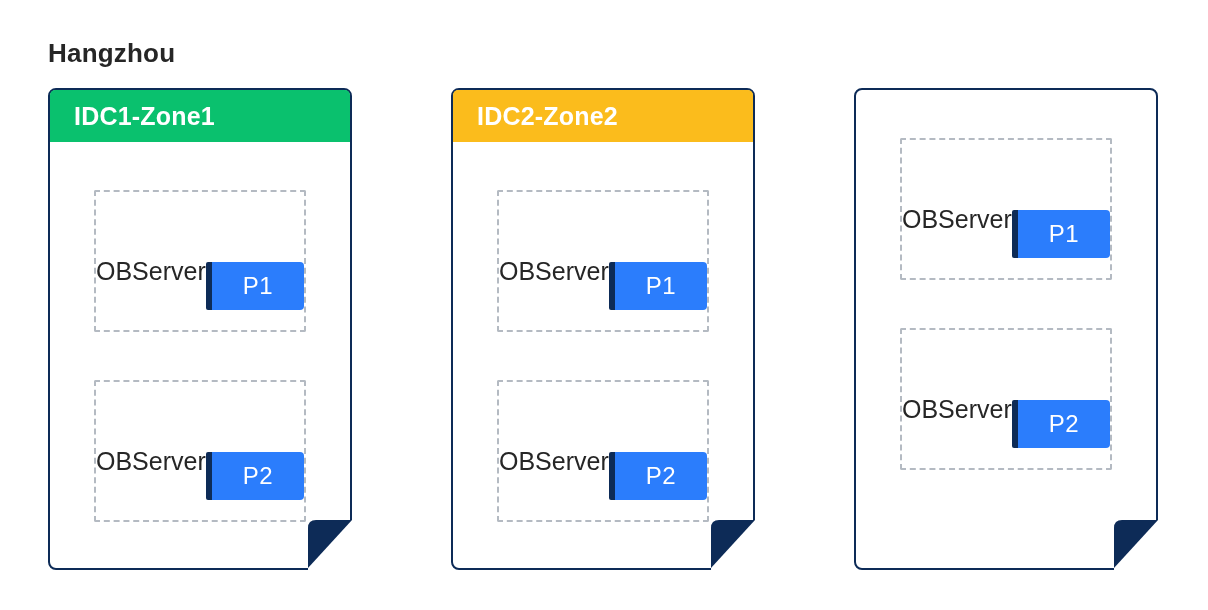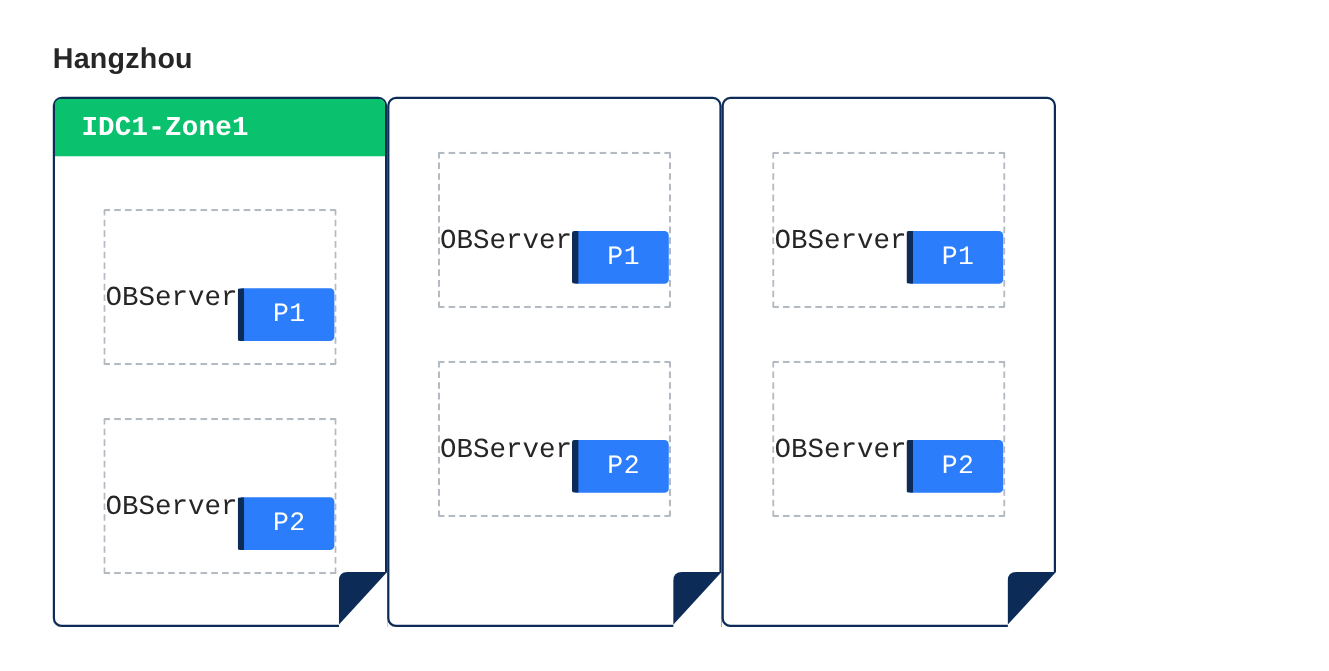--- a/index.html
+++ b/index.html
@@ -18,22 +18,22 @@
   }
   .region-title {
     margin: 38px 0 0 48px;
     font-size: 26px;
     font-weight: 700;
     color: var(--text_dark);
     letter-spacing: 0.2px;
   }
   .cards-row {
     display: flex;
+    gap: 99px;
     margin: 19px 0 0 48px;
-    font-family: Liberation Mono, monospace;
   }
   .zone-card {
     position: relative;
     width: 304px;
     height: 482px;
     background: #fff;
     border: 2px solid var(--navy);
     border-radius: 8px 8px 0 8px;
   }
   .zone-header {
@@ -111,20 +111,23 @@
       <span class="server-label">OBServer</span>
       <div class="partition-badge">P2</div>
     </div>
     <svg class="fold-corner" viewBox="0 0 44 50" aria-hidden="true">
       <rect class="fold-mask" x="0" y="0" width="44" height="50"></rect>
       <path class="fold-flap" d="M 44 0 L 0 48 L 0 8 Q 0 0 8 0 Z"></path>
     </svg>
   </div>
 
   <div class="zone-card">
+    <div class="zone-header" style="background-color: rgb(251, 188, 28);">
+      <span class="zone-title">IDC2-Zone2</span>
+    </div>
     <div class="server-box">
       <span class="server-label">OBServer</span>
       <div class="partition-badge">P1</div>
     </div>
     <div class="server-box">
       <span class="server-label">OBServer</span>
       <div class="partition-badge">P2</div>
     </div>
     <svg class="fold-corner" viewBox="0 0 44 50" aria-hidden="true">
       <rect class="fold-mask" x="0" y="0" width="44" height="50"></rect>

